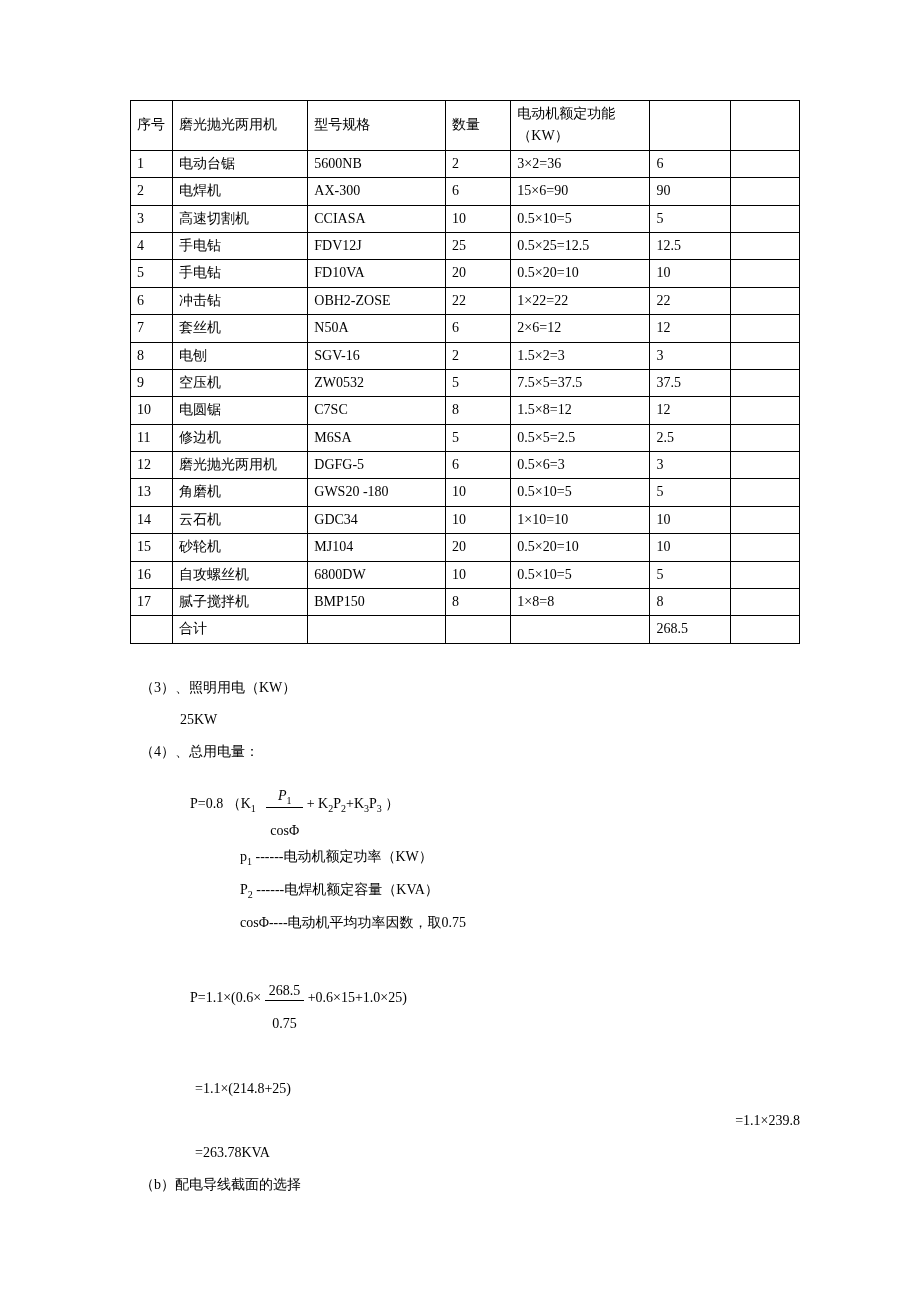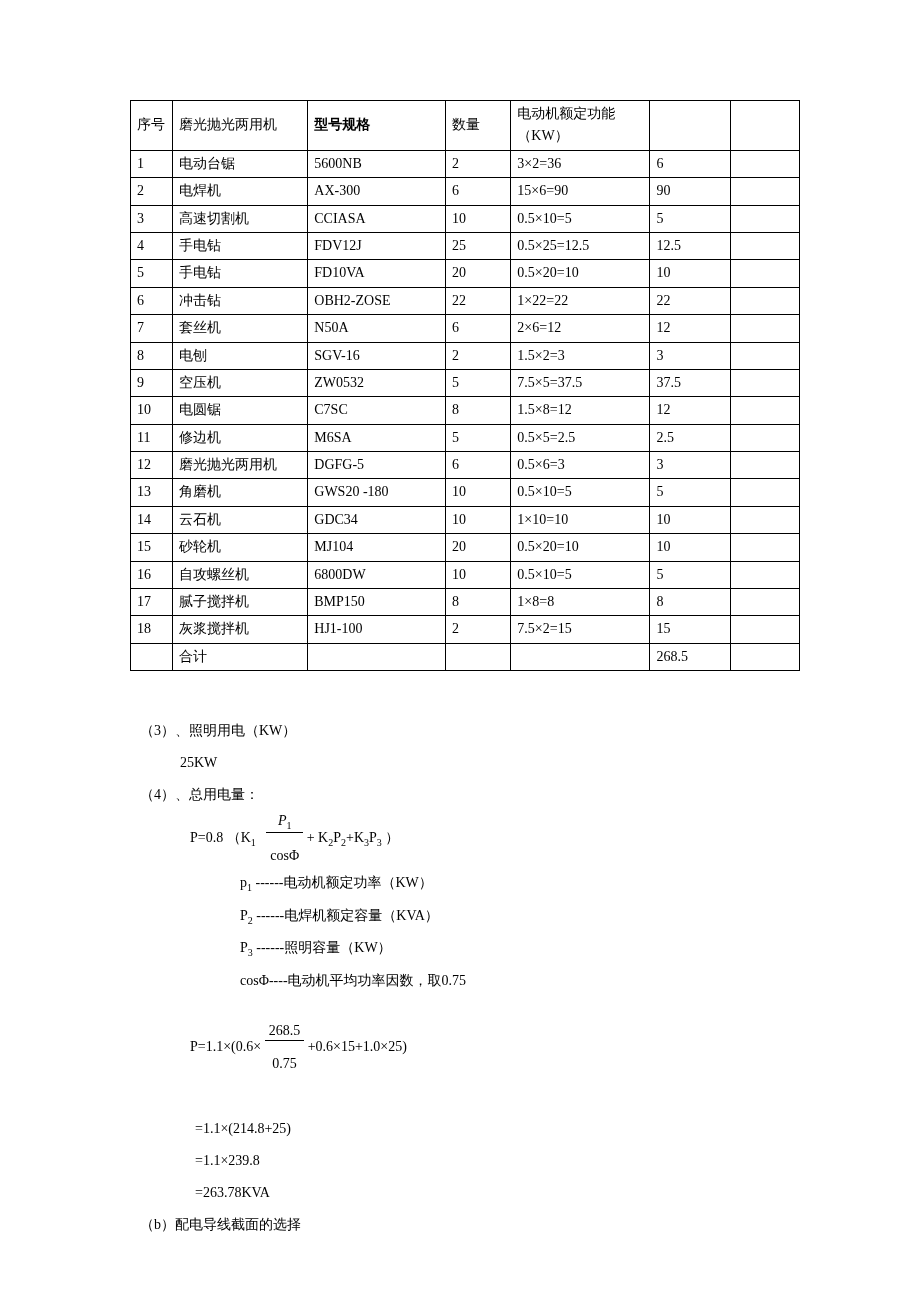--- a/index.html
+++ b/index.html
@@ -9,33 +9,33 @@
       margin: 0;
       padding: 100px 120px 100px 130px;
       width: 920px;
       box-sizing: border-box;
       color: #000;
       line-height: 1.6;
     }
     table {
       border-collapse: collapse;
       width: 100%;
-      margin-bottom: 46px;
+      margin-bottom: 30px;
     }
     th, td {
       border: 1px solid #000;
       padding: 2px 6px;
       text-align: left;
       font-weight: normal;
       font-size: 14px;
       vertical-align: middle;
     }
     .col-seq { width: 30px; }
     .col-name { width: 130px; }
-    .col-model { width: 130px; font-weight: bold; }
+    .col-model { width: 130px; }
     .col-qty { width: 55px; }
     .col-power { width: 130px; }
     .col-total { width: 70px; }
     .col-blank { width: 60px; }
     .body-text {
       margin-left: 10px;
       font-size: 14px;
       line-height: 2.0;
     }
     .indent1 { padding-left: 40px; }
@@ -45,20 +45,21 @@
       display: inline-block;
       vertical-align: middle;
       text-align: center;
       font-family: "Times New Roman", serif;
     }
     .frac .num {
       display: block;
       border-bottom: 1px solid #000;
       padding: 0 4px;
       line-height: 1.2;
+      margin-top: 18px;
     }
     .frac .den {
       display: block;
       padding: 0 4px;
       line-height: 1.2;
       margin-top: 15px;
     }
     .itl { font-style: italic; font-family: "Times New Roman", serif; }
     sub { font-size: 10px; }
     .para { margin: 4px 0; }
@@ -226,29 +227,20 @@
       <tr>
         <td>17</td>
         <td>腻子搅拌机</td>
         <td>BMP150</td>
         <td>8</td>
         <td>1×8=8</td>
         <td>8</td>
         <td></td>
       </tr>
       <tr>
-        <td>18</td>
-        <td>灰浆搅拌机</td>
-        <td>HJ1-100</td>
-        <td>2</td>
-        <td>7.5×2=15</td>
-        <td>15</td>
-        <td></td>
-      </tr>
-      <tr>
         <td></td>
         <td>合计</td>
         <td></td>
         <td></td>
         <td></td>
         <td>268.5</td>
         <td></td>
       </tr>
     </tbody>
 </table>
@@ -265,31 +257,30 @@
       <span class="num"><span class="itl">P</span><sub>1</sub></span>
       <span class="den">cosΦ</span>
     </span>
     <span> + K</span><sub>2</sub>P<sub>2</sub>+K<sub>3</sub>P<sub>3</sub>
     <span>   ）</span>
   </div>
 
 
   <div class="para indent3">p<sub>1</sub><span> ------电动机额定功率（KW）</span></div>
   <div class="para indent3">P<sub>2</sub><span> ------电焊机额定容量（KVA）</span></div>
-  <div class="para indent3">P<sub>3</sub><span> ------照明容量（KW）</span></div>
   <div class="para indent3">cosΦ----电动机平均功率因数，取0.75</div>
 
   <div style="height:20px;"></div>
 
   <div class="para" style="padding-left:50px;">
     <span>P=1.1×(0.6× </span>
     <span class="frac">
       <span class="num">268.5</span>
       <span class="den">0.75</span>
     </span>
     <span> +0.6×15+1.0×25)</span>
   </div>
   <div class="para" style="padding-left:55px;margin-top:42px;"> =1.1×(214.8+25)</div>
-  <div class="para" style="padding-left:55px;"> =1.1×239.8</div>
+  <div class="para" style="padding-left:55px;text-align:right;"> =1.1×239.8</div>
   <div class="para" style="padding-left:55px;"> =263.78KVA</div>
 
   <div class="para">（b）配电导线截面的选择</div>
 </div>
 
 </body></html>

